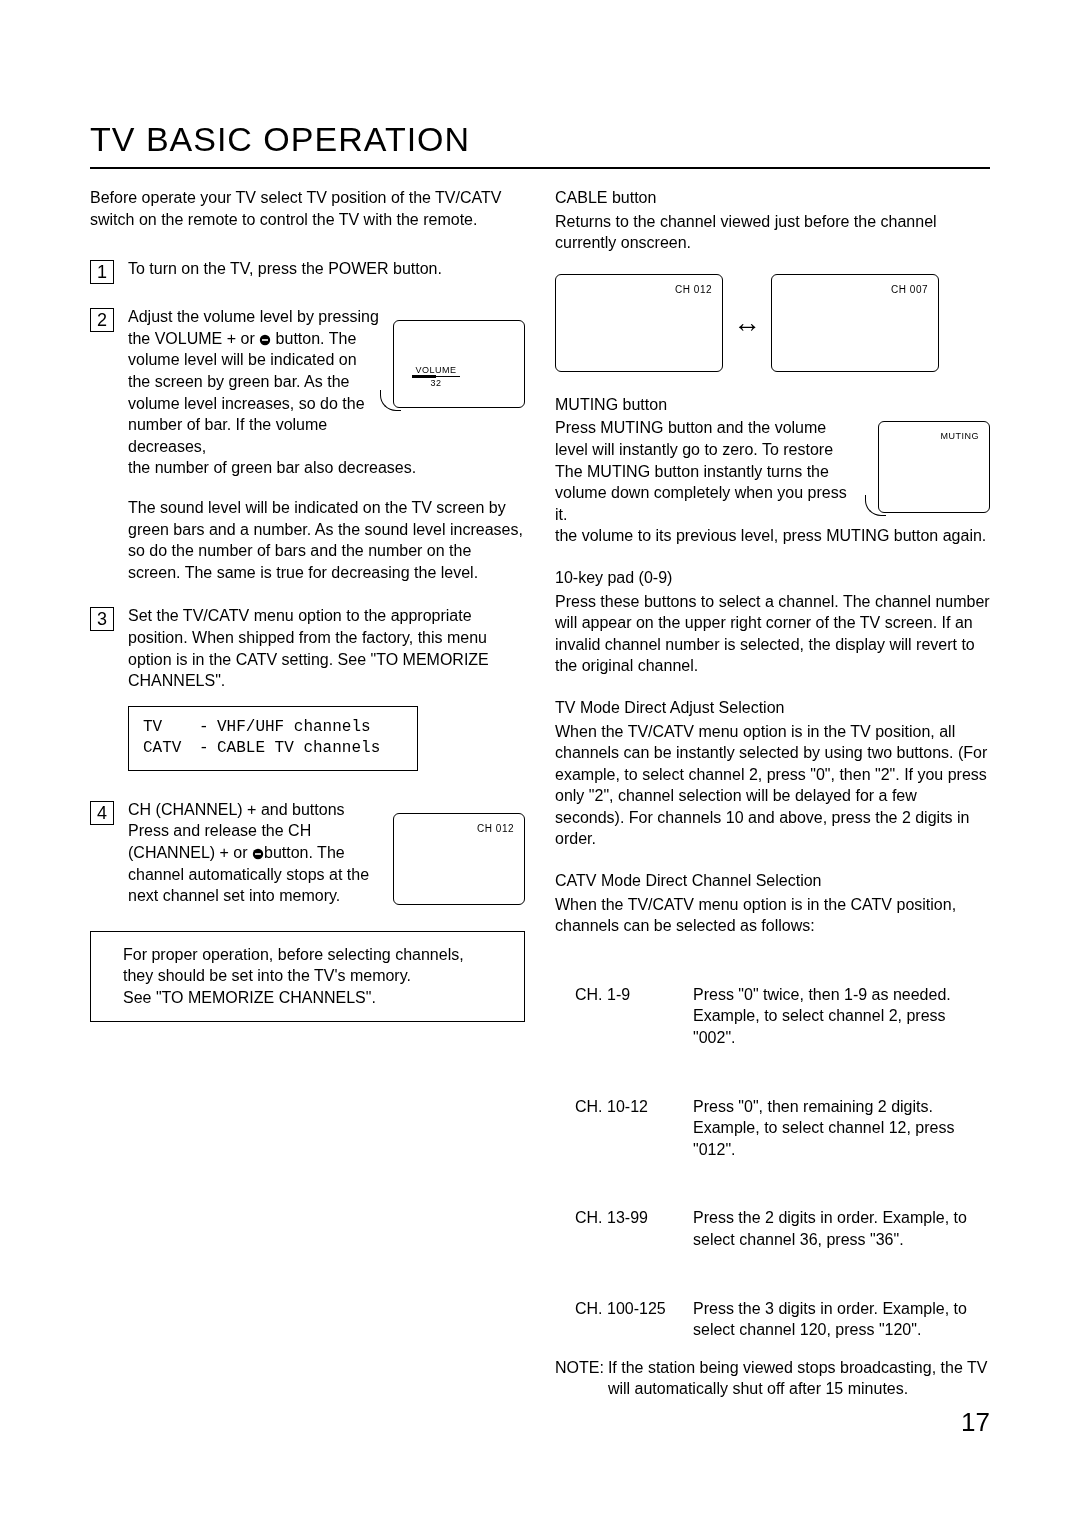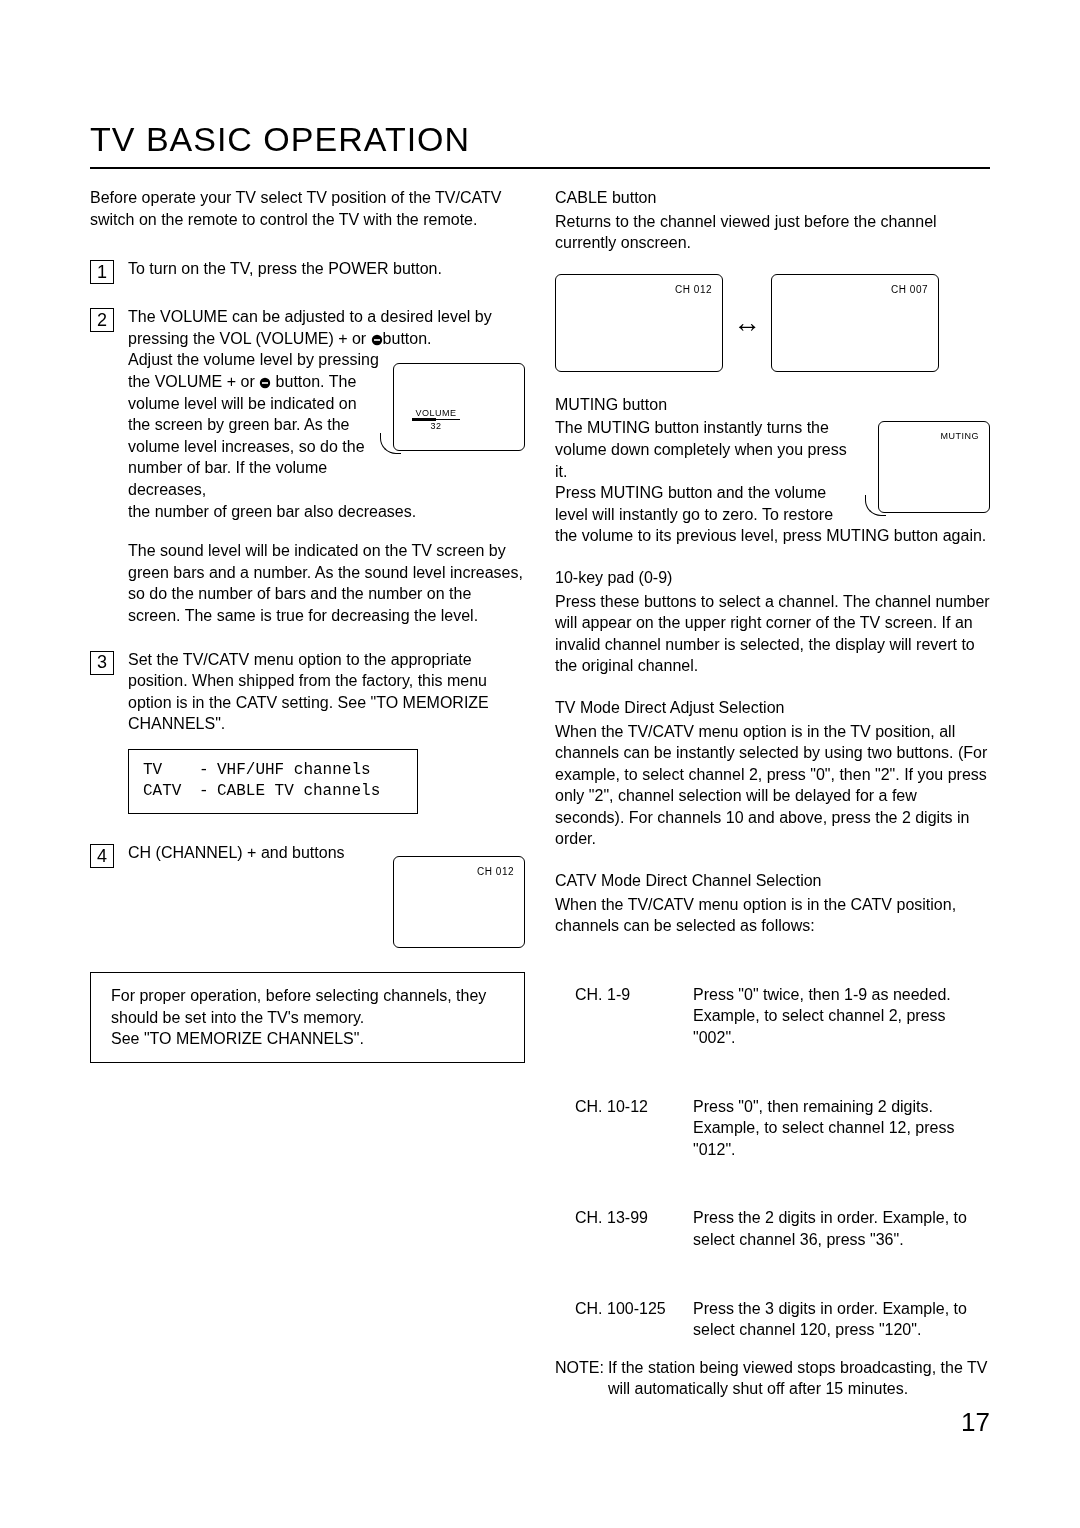--- a/index.html
+++ b/index.html
@@ -125,21 +125,21 @@
     font-size: 16px;
   }
   .tvmode-table td {
     padding: 0;
     vertical-align: top;
   }
   .tvmode-table td.c1 { width: 56px; }
   .tvmode-table td.c2 { width: 18px; }
   .note-box {
     border: 1.5px solid #000;
-    padding: 12px 20px;
+    padding: 12px 32px;
     margin-top: 24px;
     font-size: 16px;
   }
   
   .section-title {
     margin-bottom: 2px;
   }
   .para {
     margin-bottom: 20px;
   }
@@ -261,26 +261,20 @@
       <div class="intro">Before operate your TV select TV position of the TV/CATV switch on the remote to control the TV with the remote.</div>
 
       <div class="step">
         <div class="stepnum">1</div>
         <div class="steptext">To turn on the TV, press the POWER button.</div>
       </div>
 
       <div class="step">
         <div class="stepnum">2</div>
         <div class="steptext">
-          <div>
-            <span>The VOLUME can be adjusted to a desired level by pressing the VOL (VOLUME) + or </span><span class="bullet"><svg width="12" height="12">
-                  <circle cx="6" cy="6" r="5.2" fill="#000"></circle>
-                  <rect x="3" y="5.2" width="6" height="1.6" fill="#fff"></rect>
-                </svg></span><span>button.</span>
-          </div>
           <div class="step2row">
             <div class="step2text">
               <span>Adjust the volume level by pressing the VOLUME + or </span><span class="bullet"><svg width="12" height="12">
                     <circle cx="6" cy="6" r="5.2" fill="#000"></circle>
                     <rect x="3" y="5.2" width="6" height="1.6" fill="#fff"></rect>
                   </svg></span><span> button. The volume level will be indicated on the screen by green bar. As the volume level increases, so do the number of bar. If the volume decreases,</span>
             </div>
             <div class="tvscreen">
               <div class="tail"></div>
               <div class="volline">
@@ -318,20 +312,26 @@
           </div>
         </div>
       </div>
 
       <div class="step">
         <div class="stepnum">4</div>
         <div class="steptext">
           <div class="step4row">
             <div style="flex:1">
               <div>CH (CHANNEL) + and     buttons</div>
+              <div>
+                <span>Press and release the CH (CHANNEL) + or </span><span class="bullet"><svg width="12" height="12">
+                      <circle cx="6" cy="6" r="5.2" fill="#000"></circle>
+                      <rect x="3" y="5.2" width="6" height="1.6" fill="#fff"></rect>
+                    </svg></span><span>button. The channel automatically stops at the next channel set into memory.</span>
+              </div>
             </div>
             <div class="tvscreen small">
               <div class="chlabel">CH 012</div>
             </div>
           </div>
         </div>
       </div>
 
       <div class="note-box" style="white-space:pre-line">For proper operation, before selecting channels, they should be set into the TV's memory.
 See "TO MEMORIZE CHANNELS".</div>
@@ -347,22 +347,22 @@
         </div>
         <div class="arrow">↔</div>
         <div class="retscreen">
           <div class="chlabel">CH 007</div>
         </div>
       </div>
 
       <div class="section-title">MUTING button</div>
       <div class="muting-row">
         <div class="muting-text">
+          <div>Press MUTING button and the volume level will instantly go to zero. To restore</div>
           <div>The MUTING button instantly turns the volume down completely when you press it.</div>
-          <div>Press MUTING button and the volume level will instantly go to zero. To restore</div>
         </div>
         <div class="mutescreen">
           <div class="tail"></div>
           <div class="lbl">MUTING</div>
         </div>
       </div>
       <div class="para">the volume to its previous level, press MUTING button again.</div>
 
       <div class="section-title">10-key pad (0-9)</div>
       <div class="para">Press these buttons to select a channel. The channel number will appear on the upper right corner of the TV screen. If an invalid channel number is selected, the display will revert to the original channel.</div>

